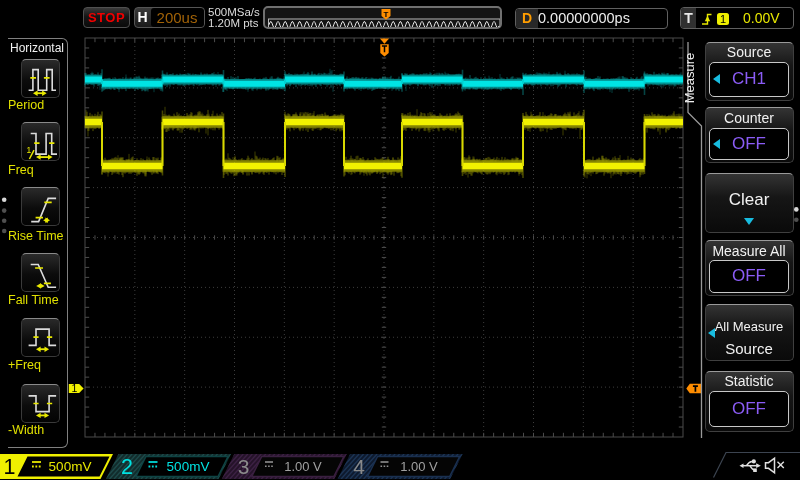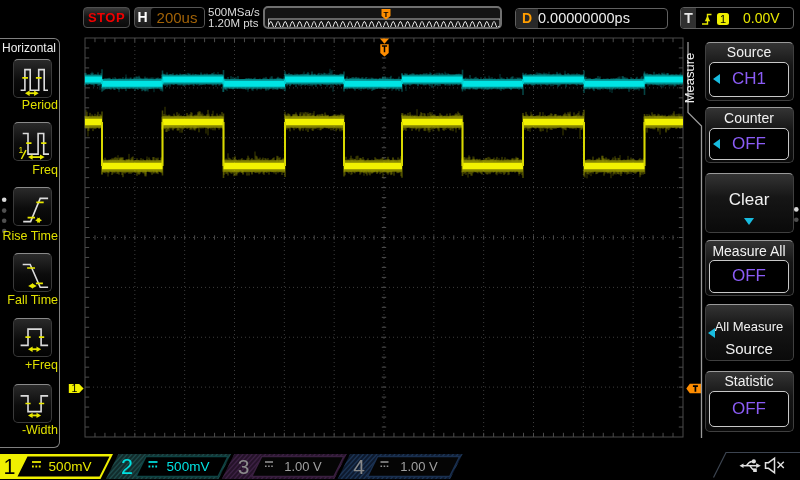--- a/index.html
+++ b/index.html
@@ -23,26 +23,26 @@
  color:#ff9d00;font-weight:bold;font-size:14px;text-align:center;line-height:19px}
 #dbox .dv{position:absolute;left:22px;right:0;top:0;bottom:0;color:#ececec;font-size:14.5px;text-align:left;line-height:19px}
 #tbox{left:680px;top:7px;width:114px;height:22px;border-radius:4px;border:1px solid #606060;background:#000}
 #tbox .tl{position:absolute;left:0;top:0;width:15px;height:20px;background:#303030;color:#e8e8e8;font-weight:bold;
  font-size:14px;text-align:center;line-height:20px;border-radius:3px 0 0 3px}
 #tbox .tn{position:absolute;left:36px;top:4.5px;width:12px;height:12px;background:#f0f000;border-radius:2.5px;
  color:#000;font-size:11px;text-align:center;line-height:12px}
 #tbox .tv{position:absolute;left:62px;top:0;height:20px;color:#e8e800;font-size:14px;line-height:20px}
 
 
-#leftpanel{position:absolute;left:0;top:38px;width:60px;height:410px;border-top:1px solid #808080;
+#leftpanel{position:absolute;left:8px;top:38px;width:60px;height:410px;border-top:1px solid #808080;
  border-right:1px solid #808080;border-bottom:1px solid #808080;border-radius:0 6px 6px 0}
 #lefttitle{position:absolute;left:0;top:2px;width:58px;text-align:center;color:#f0f0f0;font-size:12px}
 .mbtn{position:absolute;left:13px;width:39px;height:39px;border-radius:5px;border:1px solid #3a3a3a;
  border-top-color:#8a8a8a;background:linear-gradient(#2a2a2a,#0c0c0c 55%,#030303)}
-.mlab{position:absolute;left:0;width:58px;text-align:right;color:#e0e000;font-size:12.5px}
+.mlab{position:absolute;left:0;width:58px;text-align:left;color:#e0e000;font-size:12.5px}
 
 
 #rightmenu{position:absolute;left:704.5px;top:0;width:89px;height:480px}
 .grp{position:absolute;left:0;width:89px;border-radius:5px;border:1px solid #3f3f3f;border-top-color:#9a9a9a;
  background:linear-gradient(#343434,#161616 40%,#0a0a0a)}
 .glab{position:absolute;left:0;top:1.5px;width:100%;text-align:center;color:#f2f2f2;font-size:14px}
 .gbox{position:absolute;left:3.5px;width:80px;background:#000;border:1px solid #c8c8c8;border-radius:5px}
 .gval{position:absolute;left:0;top:50%;width:100%;transform:translateY(-50%);text-align:center;
  color:#8b5cf6;font-size:17px}
 .tril{position:absolute;left:2.5px;top:50%;margin-top:-5px;width:0;height:0;

